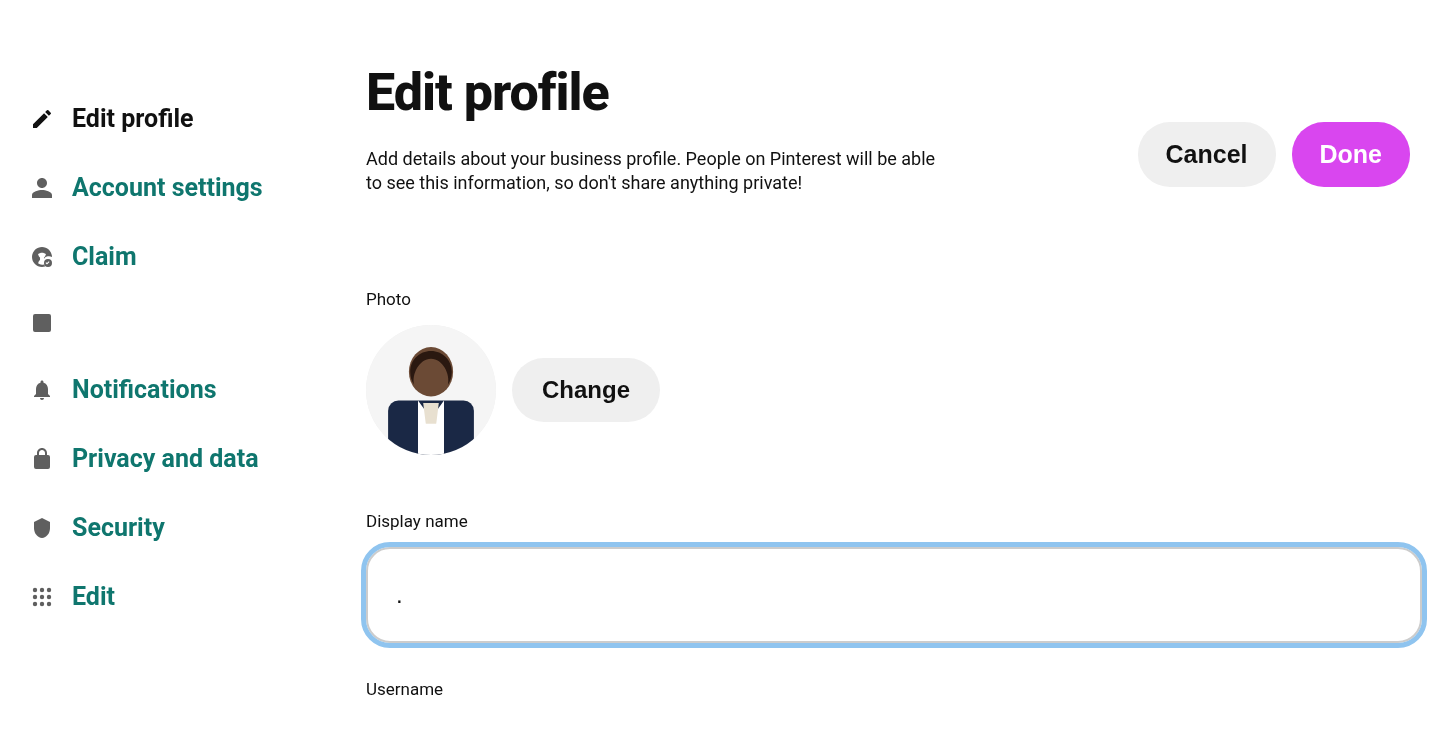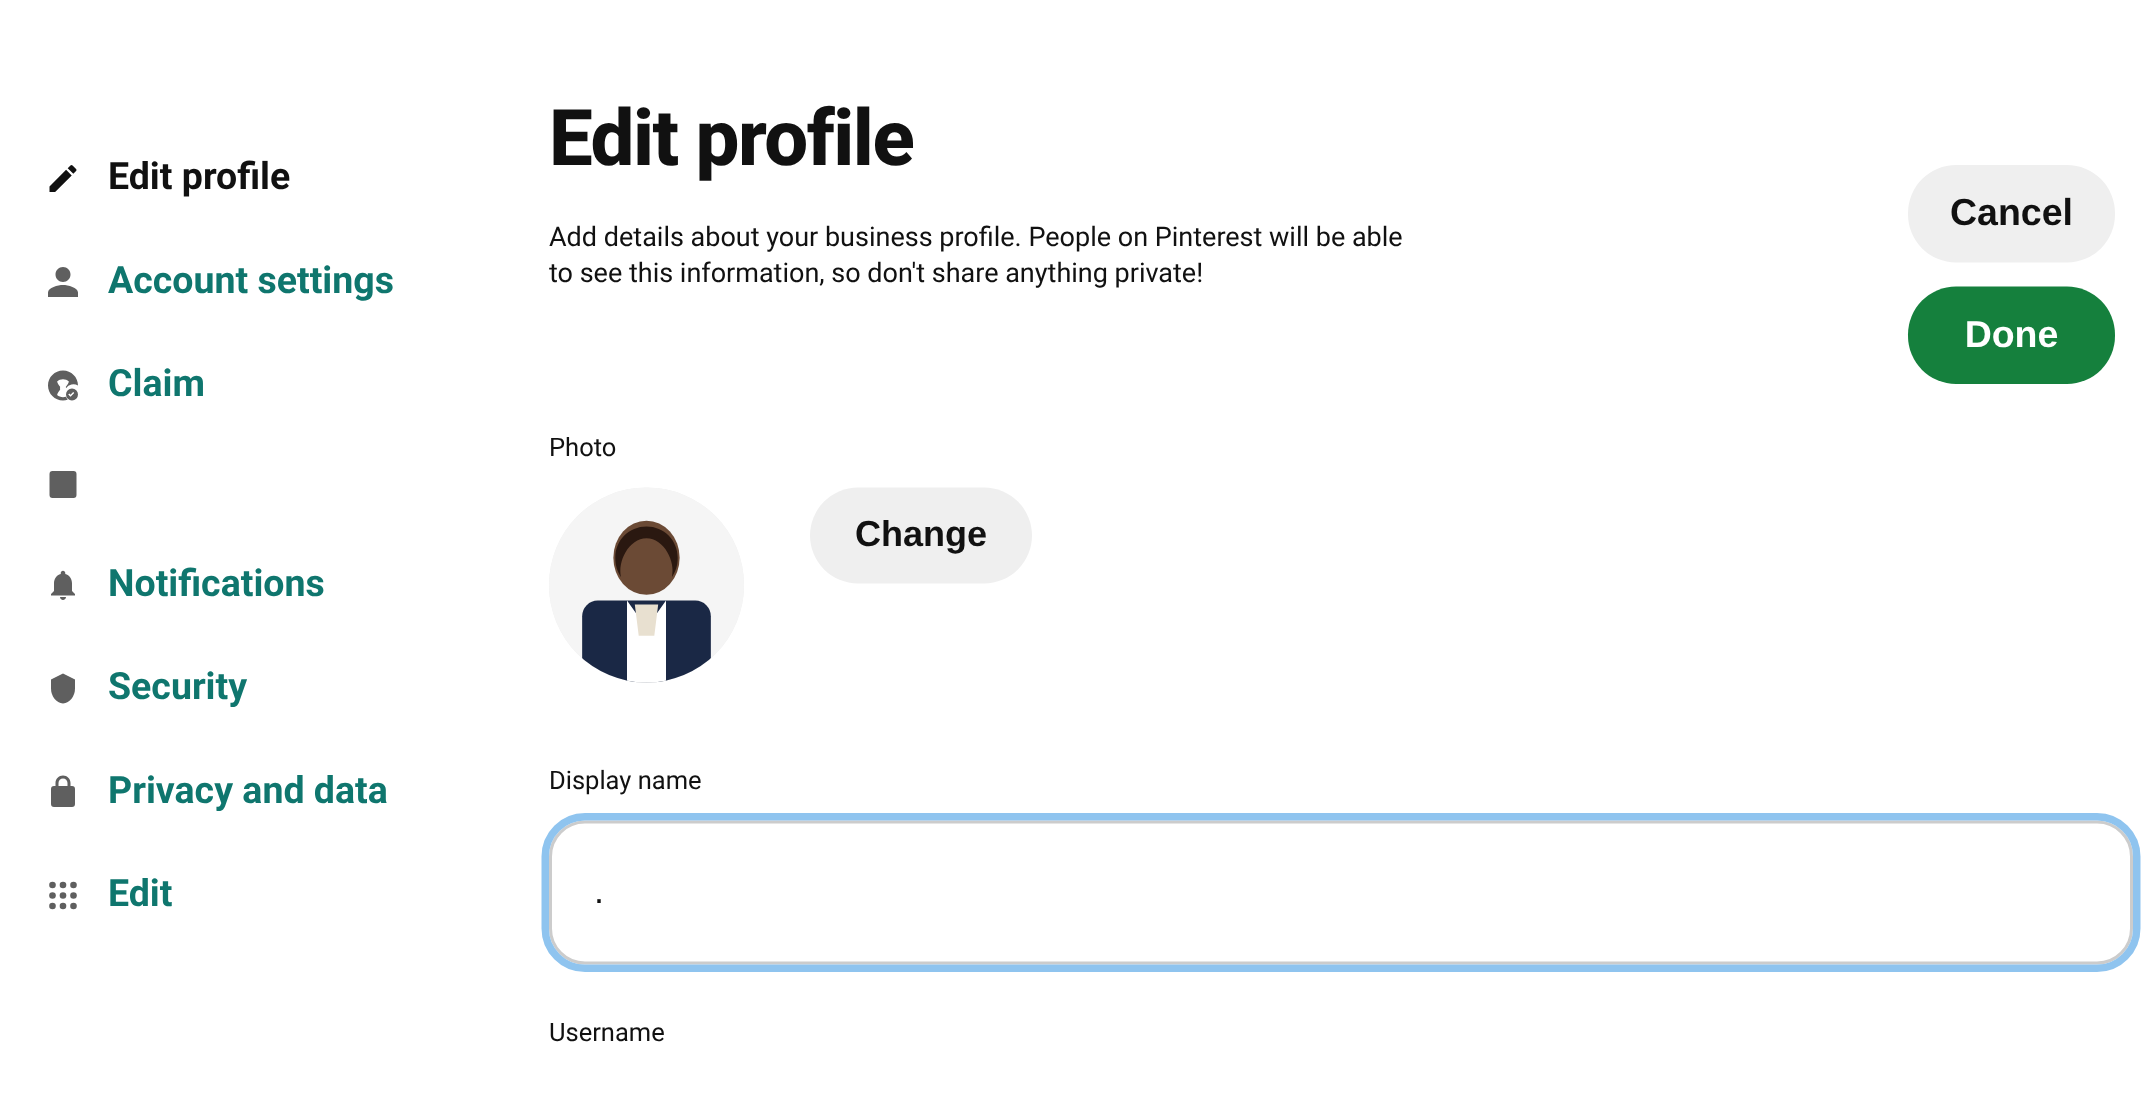--- a/index.html
+++ b/index.html
@@ -74,22 +74,22 @@
     }
     .field-label {
       font-size: 17px;
       color: #111;
       font-weight: 400;
       margin-bottom: 16px;
       display: block;
     }
     .photo-row {
       display: flex;
-      align-items: flex-start;
-      gap: 44px;
+      align-items: center;
+      gap: 16px;
     }
     .avatar {
       width: 130px;
       height: 130px;
       border-radius: 50%;
       overflow: hidden;
       background: #eee;
       flex-shrink: 0;
     }
     .avatar svg {
@@ -124,40 +124,39 @@
     .text-input.focused {
       border: 2px solid #ccc;
       outline: 5px solid #8fc4ef;
       outline-offset: 0;
     }
     .username-section {
       margin-top: 36px;
     }
     .action-buttons {
       position: absolute;
-      top: 110px;
+      top: 122px;
       right: 24px;
       display: flex;
       gap: 16px;
-      flex-direction: column;
     }
     .btn {
       border: none;
       border-radius: 32px;
       padding: 18px 28px;
       font-size: 25px;
       font-weight: 700;
       cursor: pointer;
     }
     .btn-cancel {
       background: #efefef;
       color: #111;
     }
     .btn-done {
-      background: #15803d;
+      background: #d946ef;
       color: #fff;
     }
   </style>
 </head>
 <body>
 
 <nav class="sidebar">
   <div class="sidebar-item active">
     <span class="icon">
       <svg viewBox="0 0 24 24" fill="currentColor">
@@ -193,32 +192,32 @@
     <span class="icon">
       <svg viewBox="0 0 24 24" fill="currentColor">
           <path d="M12 22c1.1 0 2-.9 2-2h-4c0 1.1.9 2 2 2zm6-6v-5c0-3.07-1.63-5.64-4.5-6.32V4c0-.83-.67-1.5-1.5-1.5s-1.5.67-1.5 1.5v.68C7.64 5.36 6 7.92 6 11v5l-2 2v1h16v-1l-2-2z"></path>
         </svg>
     </span>
     <span class="label">Notifications</span>
   </div>
   <div class="sidebar-item">
     <span class="icon">
       <svg viewBox="0 0 24 24" fill="currentColor">
+          <path d="M18 8h-1V6c0-2.76-2.24-5-5-5S7 3.24 7 6v2H6a2 2 0 0 0-2 2v10a2 2 0 0 0 2 2h12a2 2 0 0 0 2-2V10a2 2 0 0 0-2-2zM9 6c0-1.66 1.34-3 3-3s3 1.34 3 3v2H9V6z"></path>
+        </svg>
+    </span>
+    <span class="label">Privacy and data</span>
+  </div>
+  <div class="sidebar-item">
+    <span class="icon">
+      <svg viewBox="0 0 24 24" fill="currentColor">
           <path d="M12 2l8 4v6c0 5.25-3.44 9.68-8 10-4.56-.32-8-4.75-8-10V6l8-4z"></path>
         </svg>
     </span>
     <span class="label">Security</span>
-  </div>
-  <div class="sidebar-item">
-    <span class="icon">
-      <svg viewBox="0 0 24 24" fill="currentColor">
-          <path d="M18 8h-1V6c0-2.76-2.24-5-5-5S7 3.24 7 6v2H6a2 2 0 0 0-2 2v10a2 2 0 0 0 2 2h12a2 2 0 0 0 2-2V10a2 2 0 0 0-2-2zM9 6c0-1.66 1.34-3 3-3s3 1.34 3 3v2H9V6z"></path>
-        </svg>
-    </span>
-    <span class="label">Privacy and data</span>
   </div>
   <div class="sidebar-item">
     <span class="icon">
       <svg viewBox="0 0 24 24" fill="currentColor">
           <circle cx="5" cy="5" r="2.2"></circle>
           <circle cx="12" cy="5" r="2.2"></circle>
           <circle cx="19" cy="5" r="2.2"></circle>
           <circle cx="5" cy="12" r="2.2"></circle>
           <circle cx="12" cy="12" r="2.2"></circle>
           <circle cx="19" cy="12" r="2.2"></circle>

